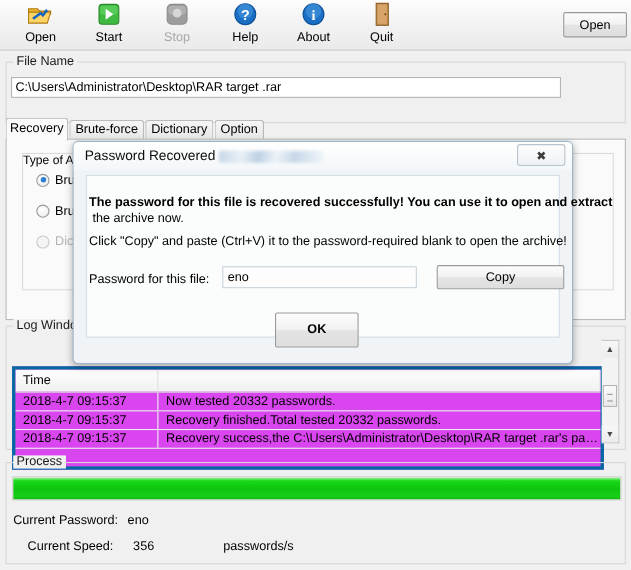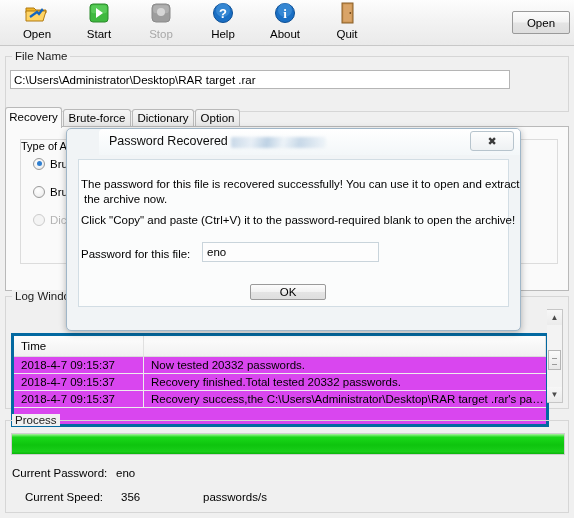--- a/index.html
+++ b/index.html
@@ -300,21 +300,20 @@
   
   #dialog {
     position: absolute;
     left: 66px; top: 128px;
     width: 455px; height: 203px;
     background: #f1f4f6;
     border: 1px solid #9fb6c8;
     border-radius: 5px;
     box-shadow: 0 2px 7px rgba(0,0,0,0.28);
     box-sizing: border-box;
-    padding-left: 32px;
   }
   #dialog-titlebar {
     position: relative;
     height: 26px;
     border-radius: 4px 4px 0 0;
     background: linear-gradient(to bottom,#ffffff 0%,#f3f7f9 100%);
     box-sizing: border-box;
   }
   #dialog-title {
     position: absolute;
@@ -353,21 +352,21 @@
     background: #fbfcfc;
     border: 1px solid #d2dde4;
     box-sizing: border-box;
   }
   .dlg-line {
     position: absolute;
     font-size: 11.5px;
     color: #000;
     white-space: nowrap;
   }
-  #dlg-line1 { left: 14px; top: 49px; }
+  #dlg-line1 { left: 14px; top: 49px; font-weight: bold; }
   #dlg-line2 { left: 17px; top: 64px; }
   #dlg-line3 { left: 14px; top: 85px; }
   #pwd-label { left: 14px; top: 119px; }
   #pwd-output {
     position: absolute;
     left: 135px; top: 113px;
     width: 177px; height: 20px;
     background: #fdfdfd;
     border: 1px solid #c9d4db;
     box-sizing: border-box;
@@ -378,21 +377,21 @@
     outline: none;
   }
   #copy-button {
     position: absolute;
     left: 330px; top: 112px;
     width: 116px; height: 22px;
   }
   #ok-button {
     position: absolute;
     left: 183px; top: 155px;
-    width: 76px; height: 16px;
+    width: 76px; height: 32px; font-weight: bold;
   }
 </style>
 </head>
 <body>
 
 <div class="app">
 
   <div class="toolbar">
 
     <div class="tbtn">
@@ -554,16 +553,17 @@
 
     <div id="dialog-body"></div>
 
     <div class="dlg-line" id="dlg-line1">The password for this file is recovered successfully! You can use it to open and extract</div>
     <div class="dlg-line" id="dlg-line2">the archive now.</div>
     <div class="dlg-line" id="dlg-line3">Click "Copy" and paste (Ctrl+V) it to the password-required blank to open the archive!</div>
 
     <div class="dlg-line" id="pwd-label">Password for this file:</div>
     <input id="pwd-output" type="text" readonly="" value="eno" style="">
 
+    <button class="btn" id="copy-button">Copy</button>
     <button class="btn" id="ok-button">OK</button>
   </div>
 
 </div>
 
 </body></html>

